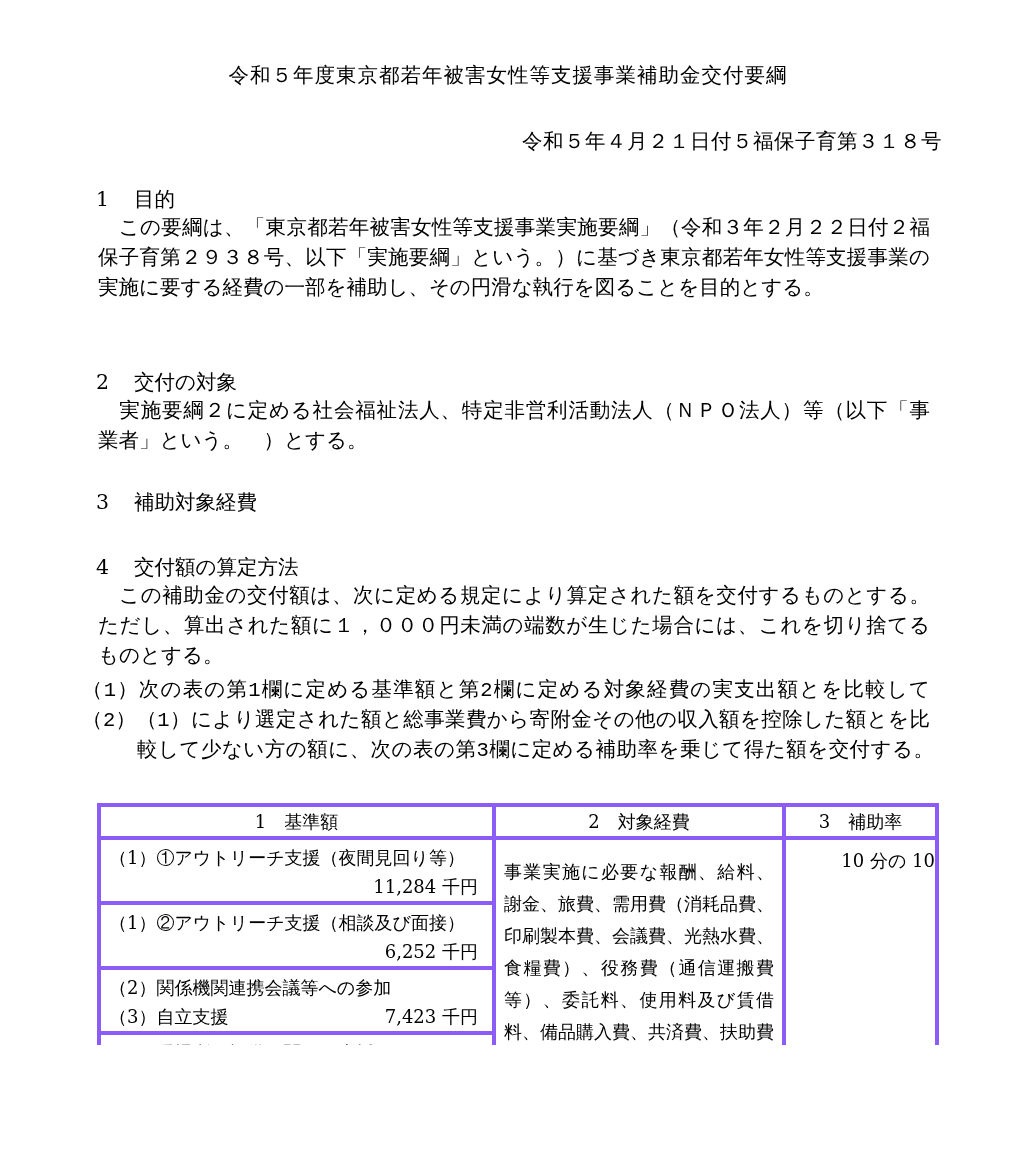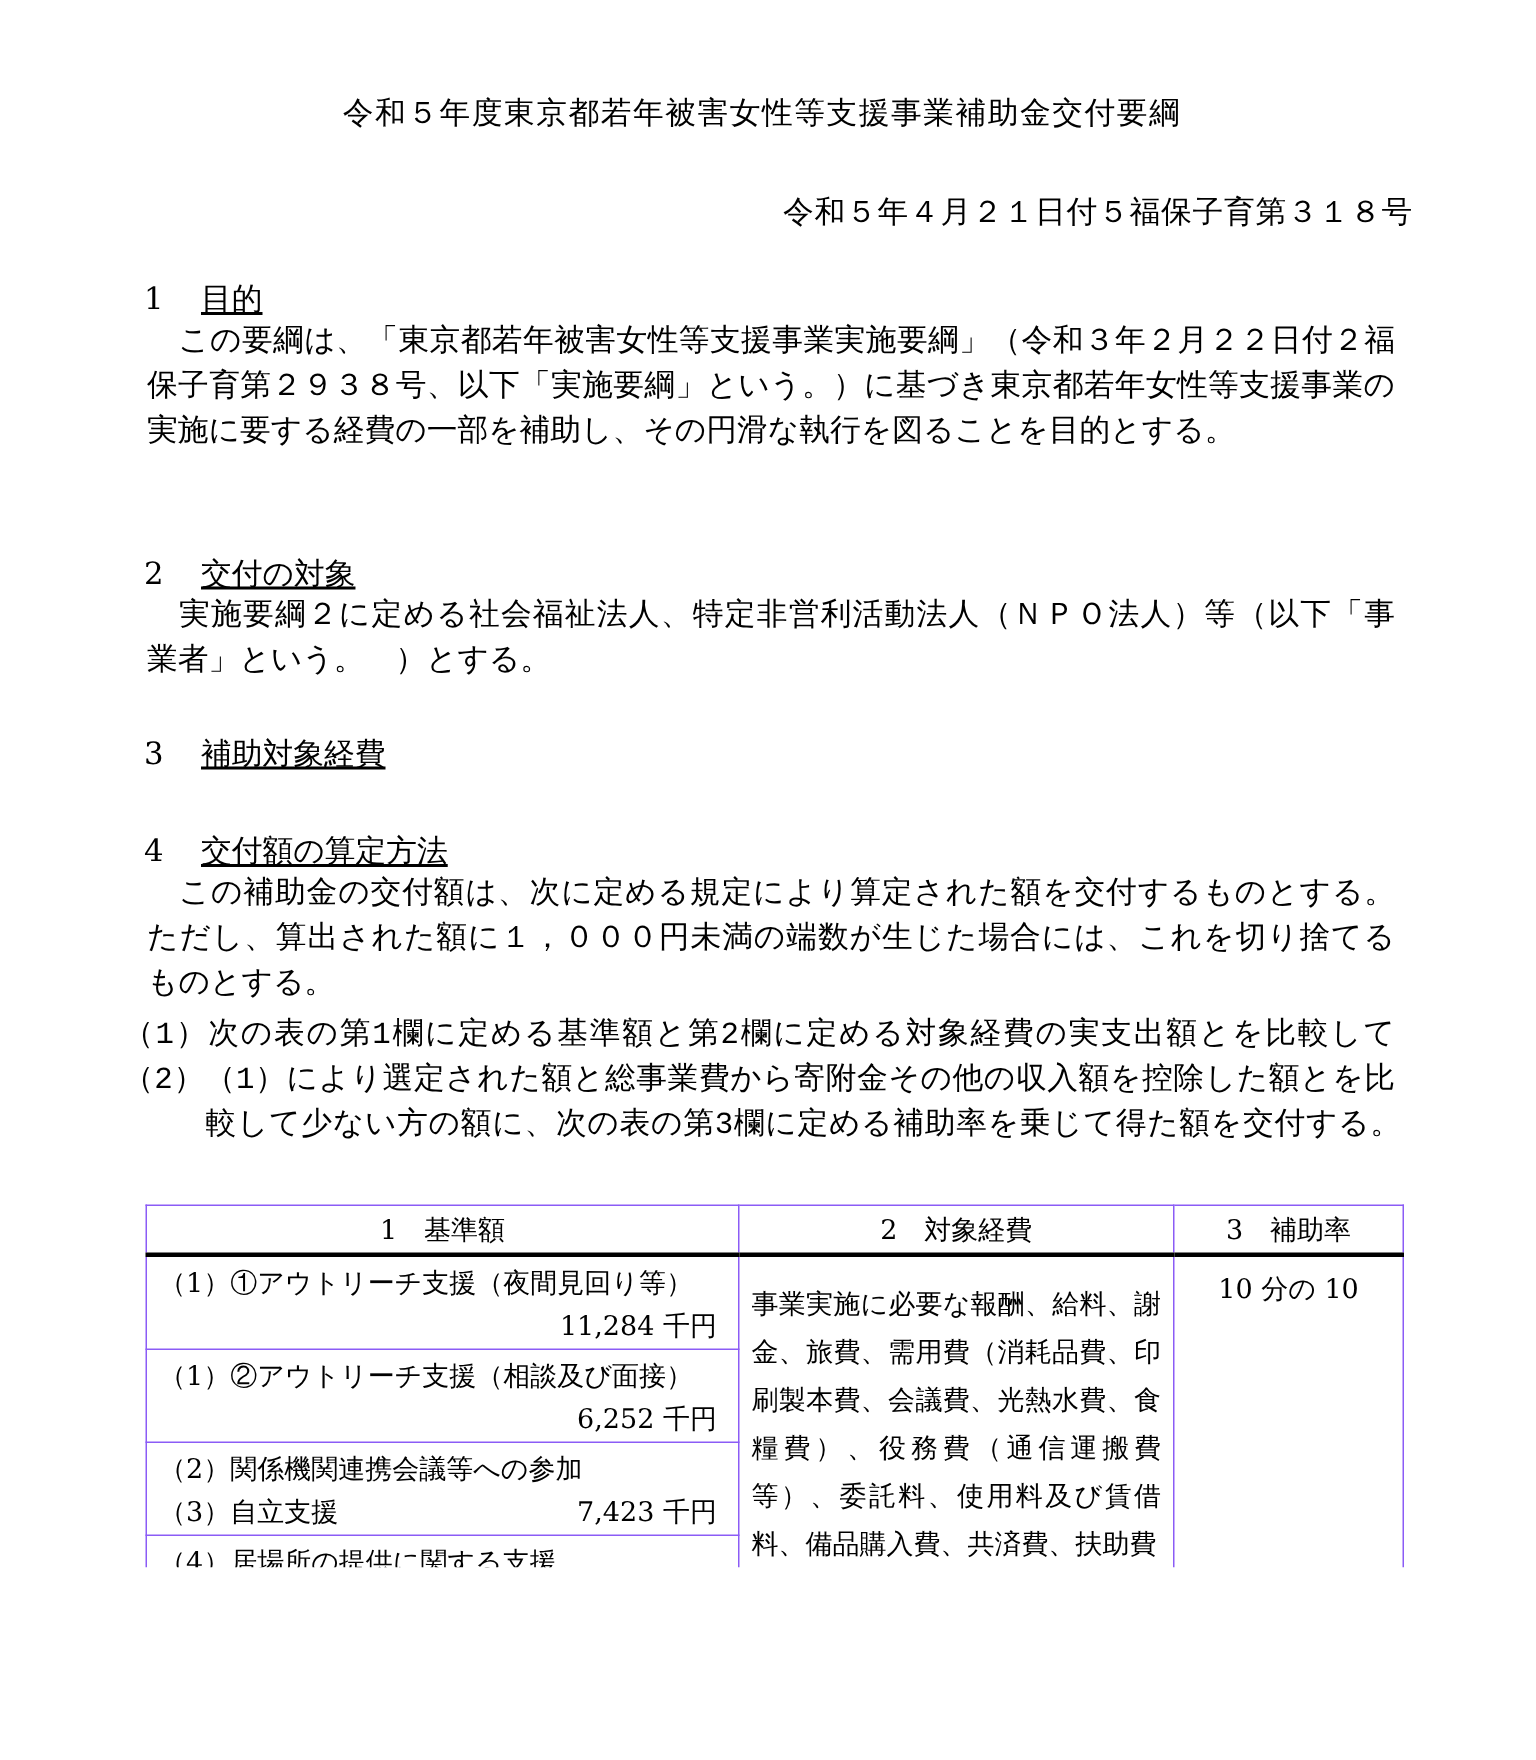--- a/index.html
+++ b/index.html
@@ -20,41 +20,41 @@
     line-height:26px;
     letter-spacing:1px;
   }
   .docnum {
     text-align:right;
     line-height:26px;
     margin-top:40px;
     margin-right:-12px;
     letter-spacing:0.5px;
   }
-  .sec-h { line-height:30px; margin-left:10px;text-decoration:underline; }
+  .sec-h { line-height:30px; margin-left:10px; }
   .sec-n { display:inline-block; min-width:38px; }
   .s1 { margin-top:30px; }
   .s2 { margin-top:63px; }
   .s3 { margin-top:30px; }
   .s4 { margin-top:35px; }
   .para { margin-left:12px; width:832px; }
   .ln { line-height:30px;font-family:Liberation Mono, monospace; }
   .j { text-align:justify; text-align-last:justify; }
   .items { margin-top:4px; }
   .item .l1 { margin-left:-4px; width:848px; }
   .item .l2 { margin-left:51px; width:797px; }
 
   table.tbl {
     margin:37px 0 0 11px;
     border-collapse:collapse;
     table-layout:fixed;
     width:838px;
     font-size:18px;
   }
-  .tbl th, .tbl td { border:1px solid #8b5cf6; }
+  .tbl th, .tbl td { border:4px solid #8b5cf6; }
   .tbl th {
     height:33px;
     font-weight:normal;
     border-bottom:3px solid #000;
     text-align:center;
     vertical-align:middle;
   }
   td.c1 {
     vertical-align:top;
     padding:3px 14px 0 8px;
@@ -64,21 +64,21 @@
   .amt { line-height:29px; text-align:right; }
   .l2row { display:flex; justify-content:space-between; line-height:29px; }
   td.exp {
     vertical-align:top;
     padding:16px 8px 0 8px;
     text-align:justify;
     line-height:32px;
   }
   td.rate {
     vertical-align:top;
-    text-align:center;
+    text-align:right;
     padding-top:9px;
   }
 </style>
 </head>
 <body>
 
 <div class="page">
 
   <div class="title">令和５年度東京都若年被害女性等支援事業補助金交付要綱</div>
   <div class="docnum">令和５年４月２１日付５福保子育第３１８号</div>

